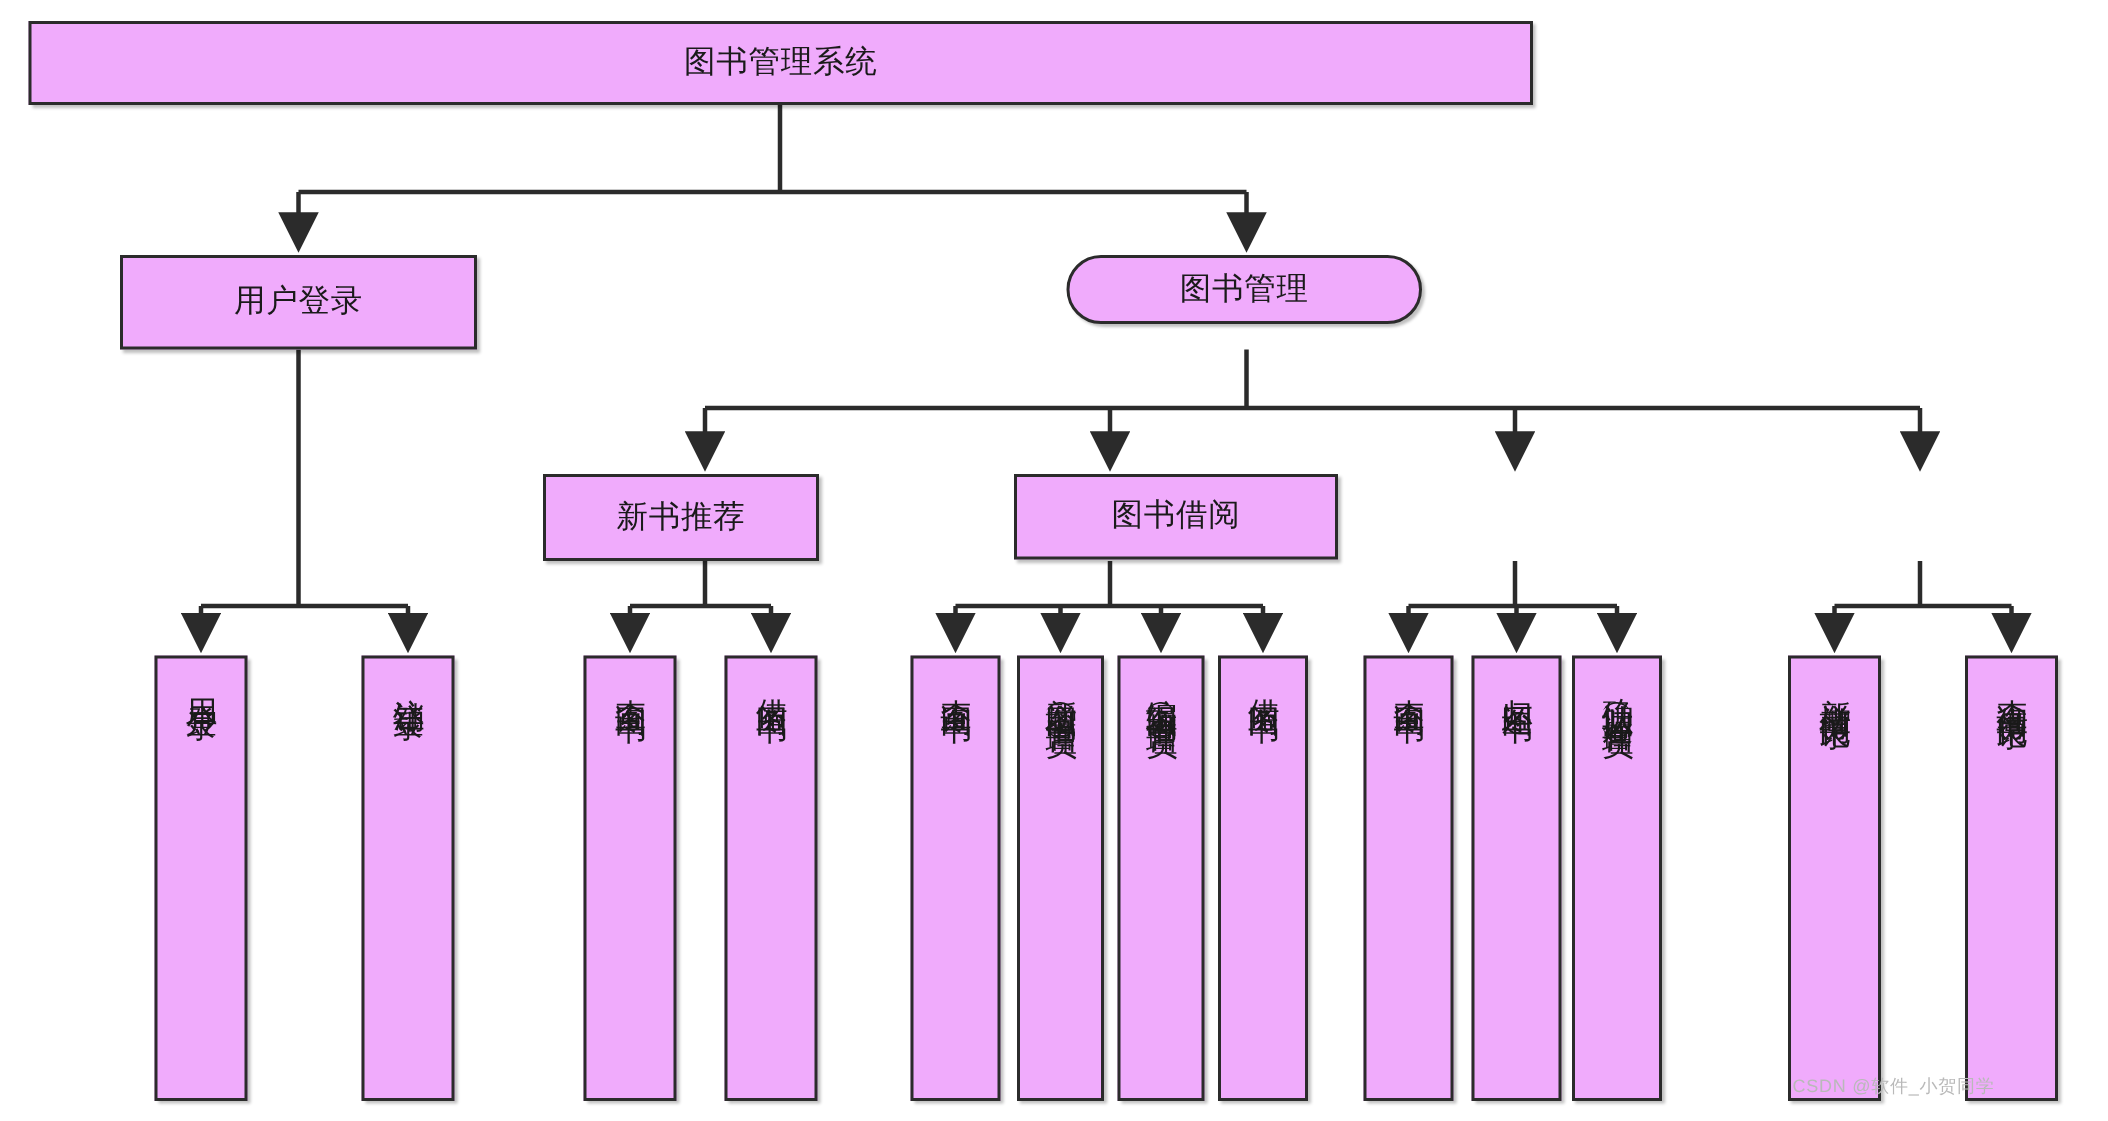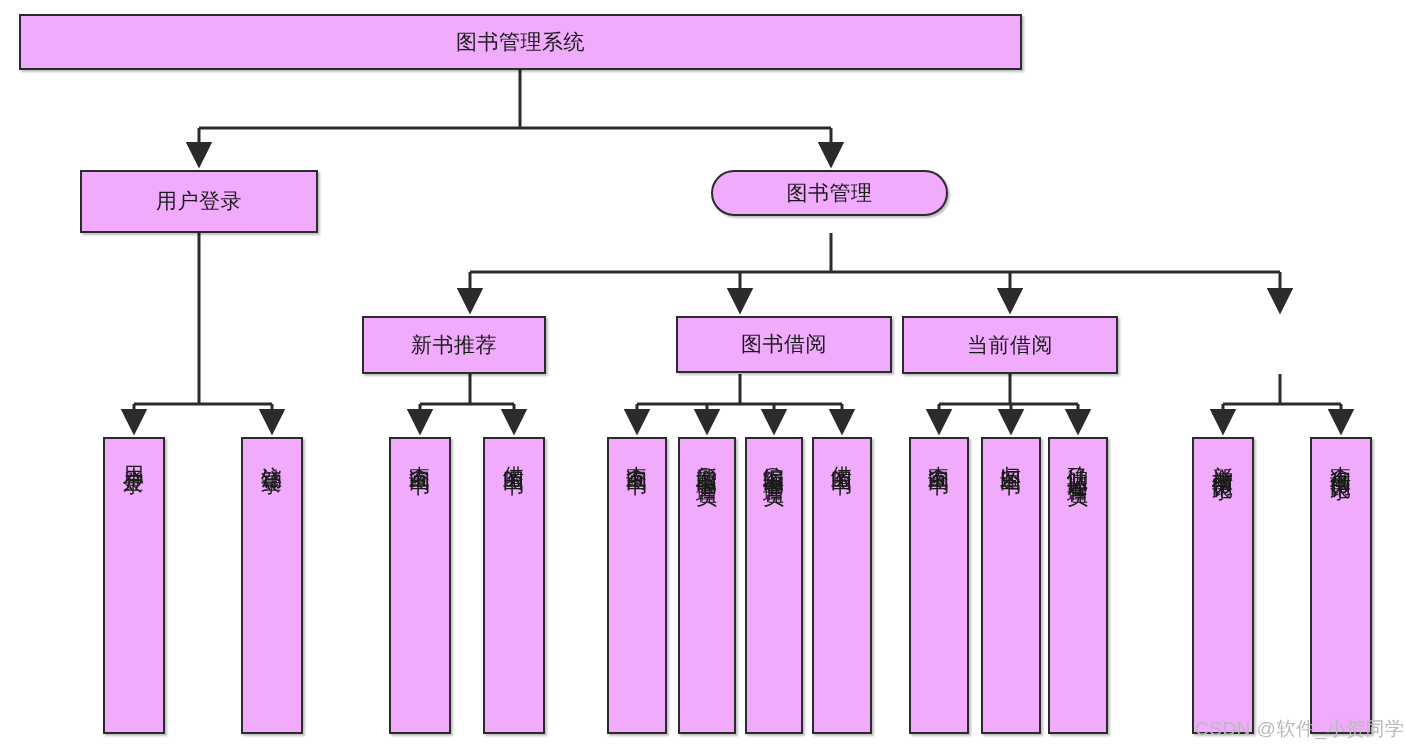--- a/index.html
+++ b/index.html
@@ -52,21 +52,21 @@
   }
   .node.vert .label {
     writing-mode: vertical-rl;
     text-orientation: upright;
     font-size: 21px;
     letter-spacing: 3px;
     line-height: 1;
   }
   .watermark {
     position: absolute;
-    font-size: 19px;
+    font-size: 12px;
     color: #b9b9b9;
     white-space: nowrap;
     letter-spacing: 0.5px;
   }
 </style>
 </head>
 <body>
 
 <div id="canvas">
 
@@ -130,23 +130,20 @@
   <div class="node horiz" style="left: 711px; top: 170px; width: 237px; height: 46px; border-radius: 26px;">
     <span class="label">图书管理</span>
   </div>
 
   <div class="node horiz" style="left: 362px; top: 316px; width: 184px; height: 58px;">
     <span class="label">新书推荐</span>
   </div>
   <div class="node horiz" style="left: 632px; top: 316px; width: 216px; height: 57px; margin-left: 44px;">
     <span class="label">图书借阅</span>
   </div>
-  <div class="node horiz" style="left: 902px; top: 316px; width: 216px; height: 58px;">
-    <span class="label">当前借阅</span>
-  </div>
 
   <div class="node vert" style="left: 103px; top: 437px; width: 62px; height: 297px;">
     <span class="label">用户登录</span>
   </div>
   <div class="node vert" style="left: 241px; top: 437px; width: 62px; height: 297px;">
     <span class="label">注销登录</span>
   </div>
   <div class="node vert" style="left: 389px; top: 437px; width: 62px; height: 297px;">
     <span class="label">查询图书</span>
   </div>

